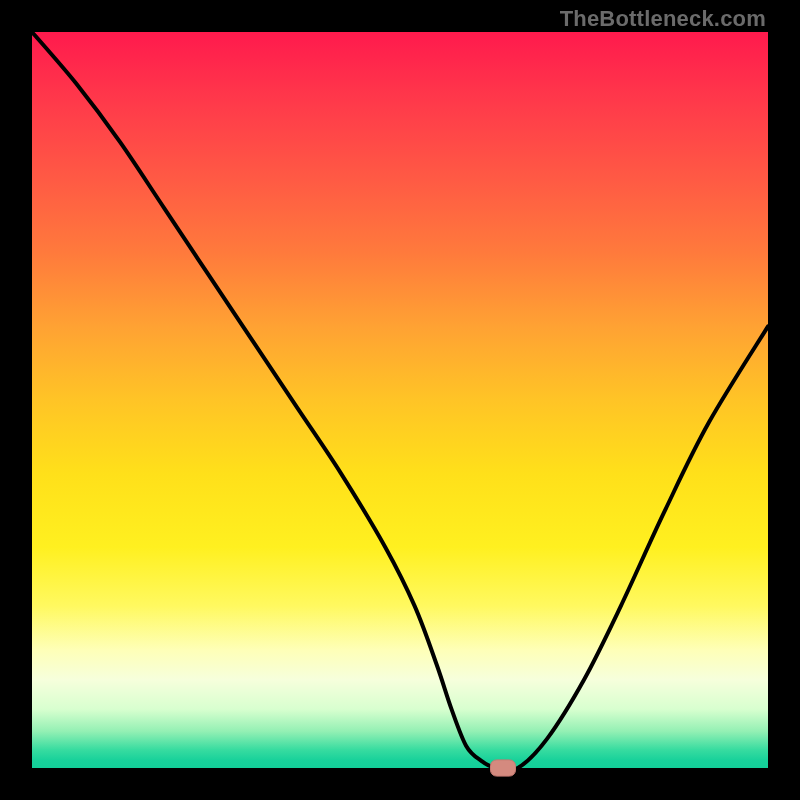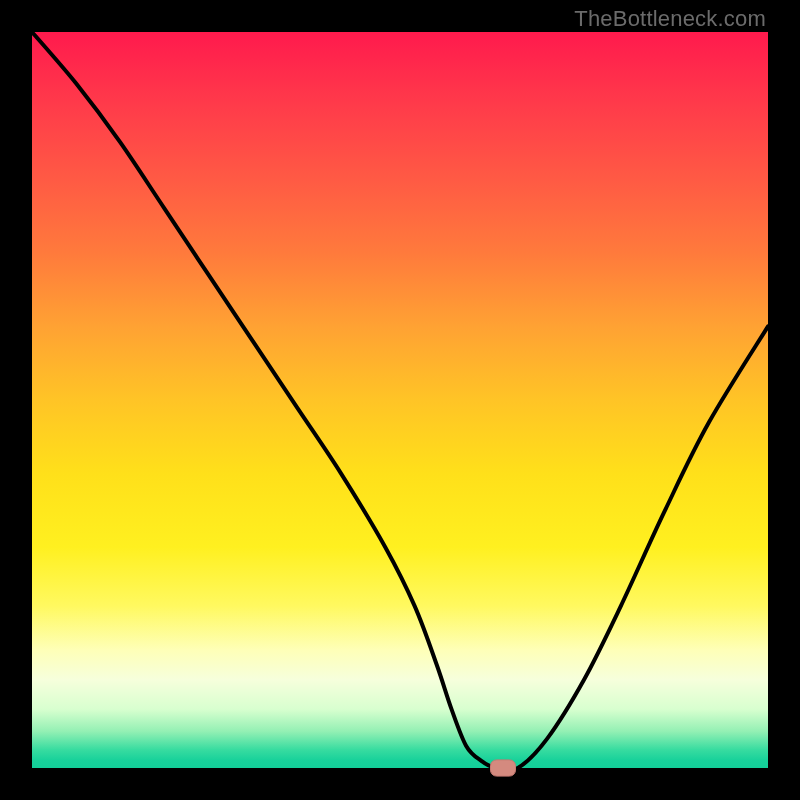--- a/index.html
+++ b/index.html
@@ -51,21 +51,21 @@
     height: 736px;
     overflow: visible;
   }
   .watermark {
     position: absolute;
     top: 6px;
     right: 34px;
     color: #6b6b6b;
     font-size: 22px;
     letter-spacing: 0.2px;
-    font-weight: 400;
+    font-weight: 700;
     user-select: none;
   }
 </style>
 </head>
 <body>
 
 <div class="frame">
 
   <div class="plot-area">
     <svg viewBox="0 0 736 736" preserveAspectRatio="none">

